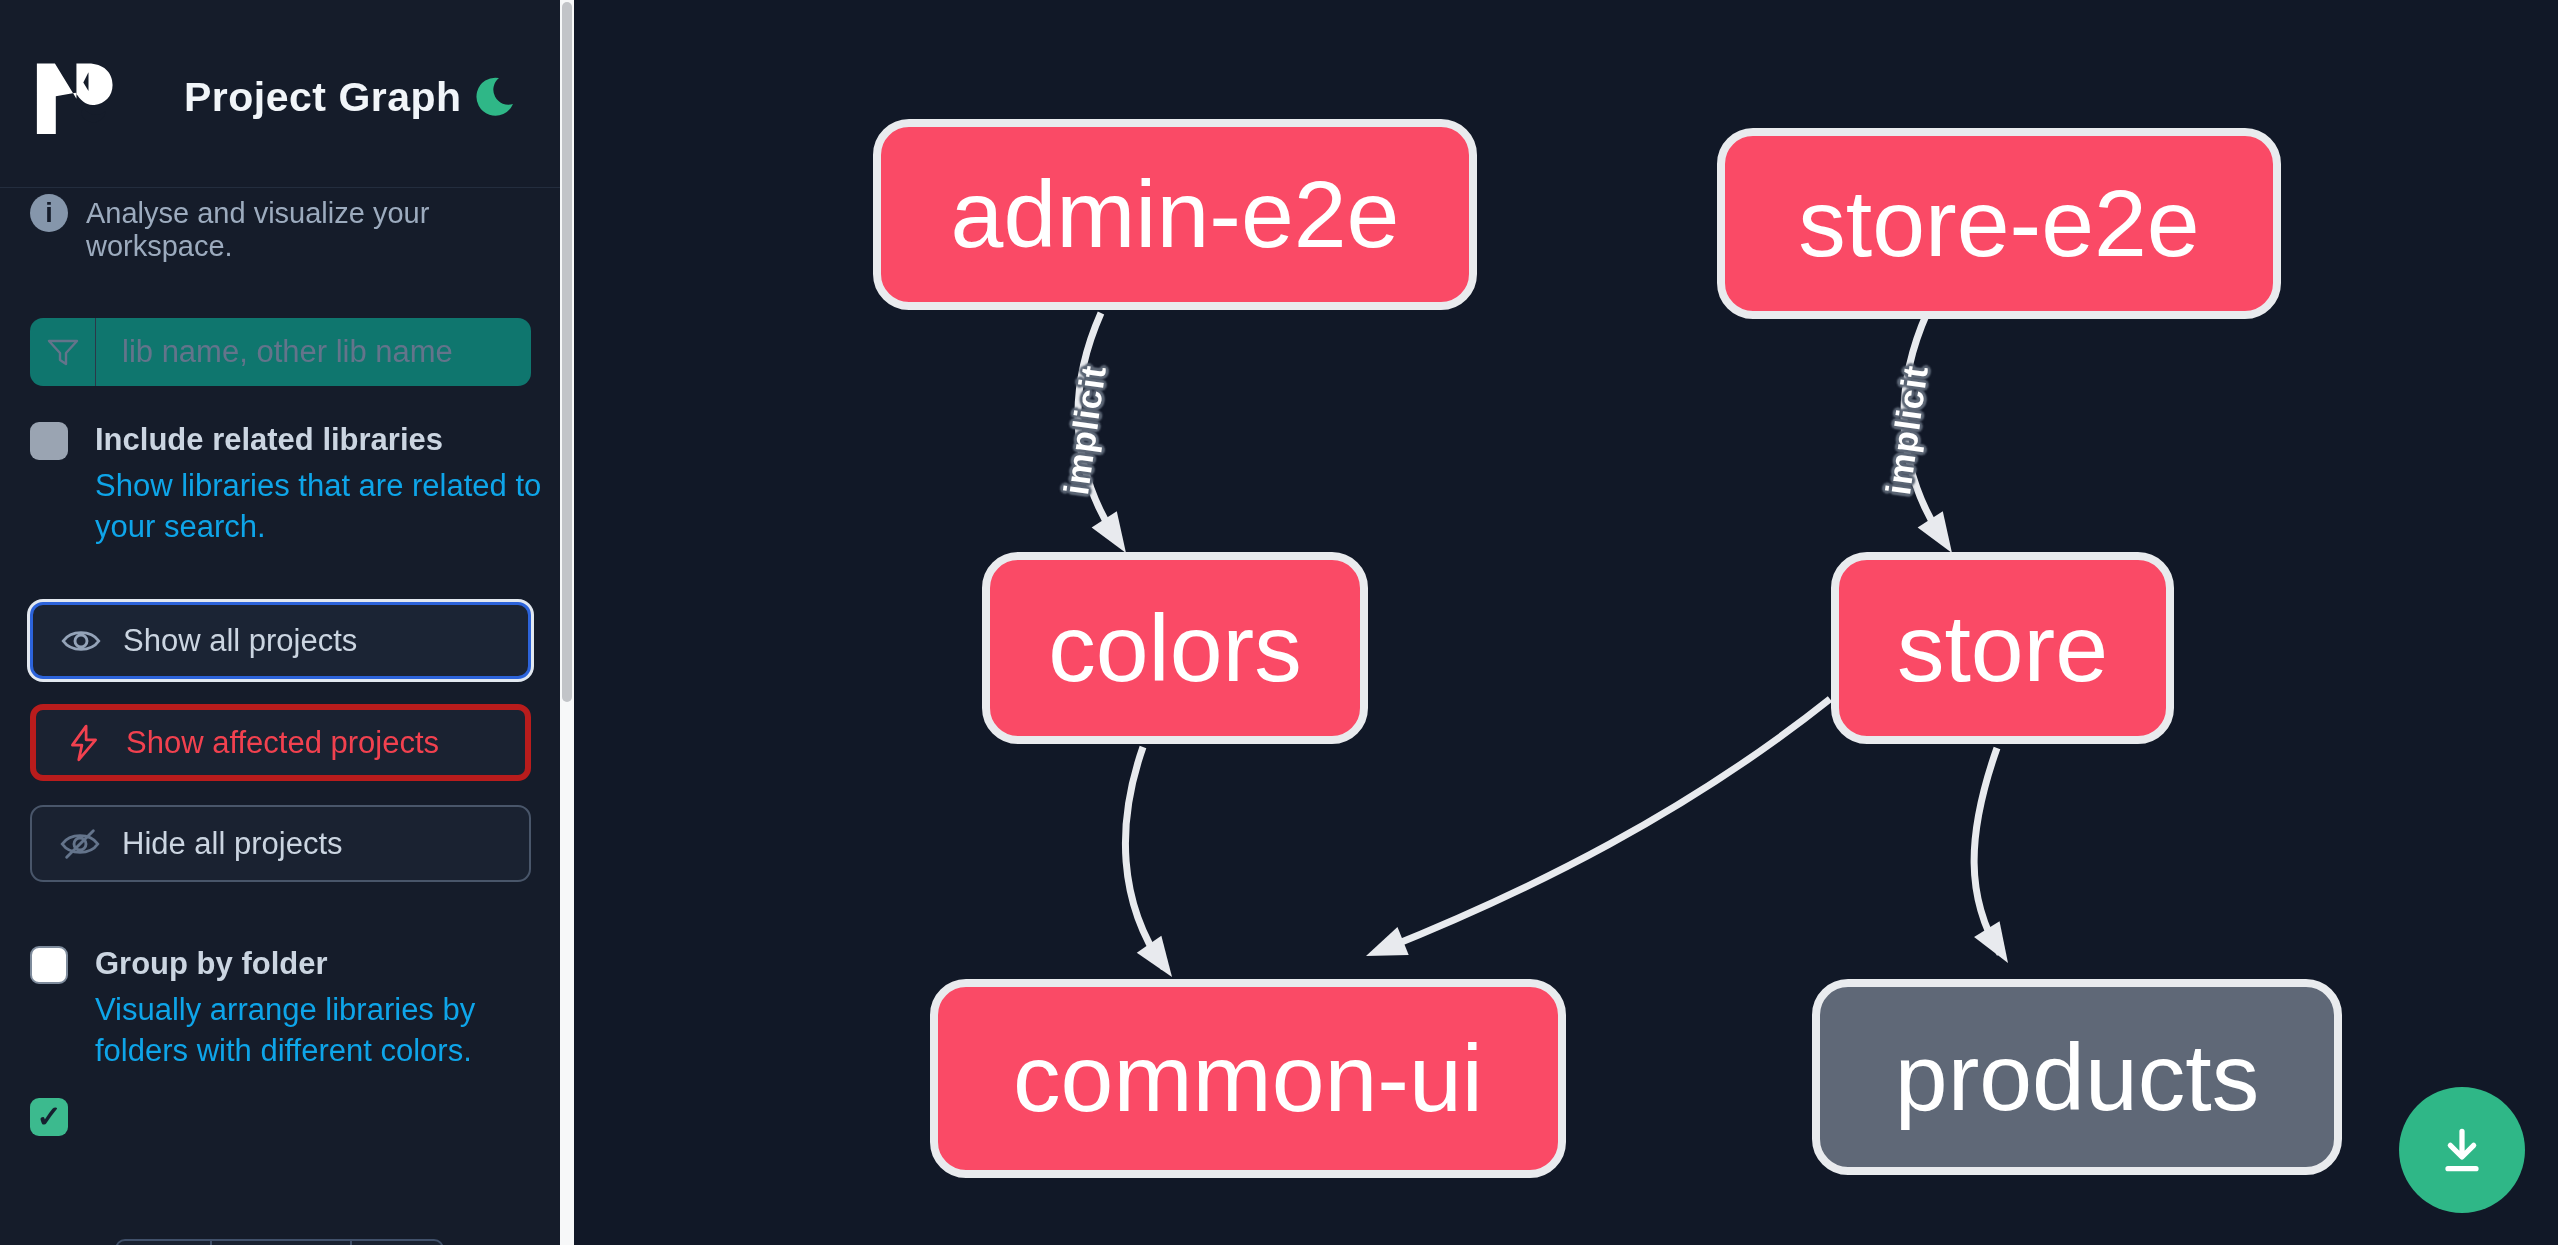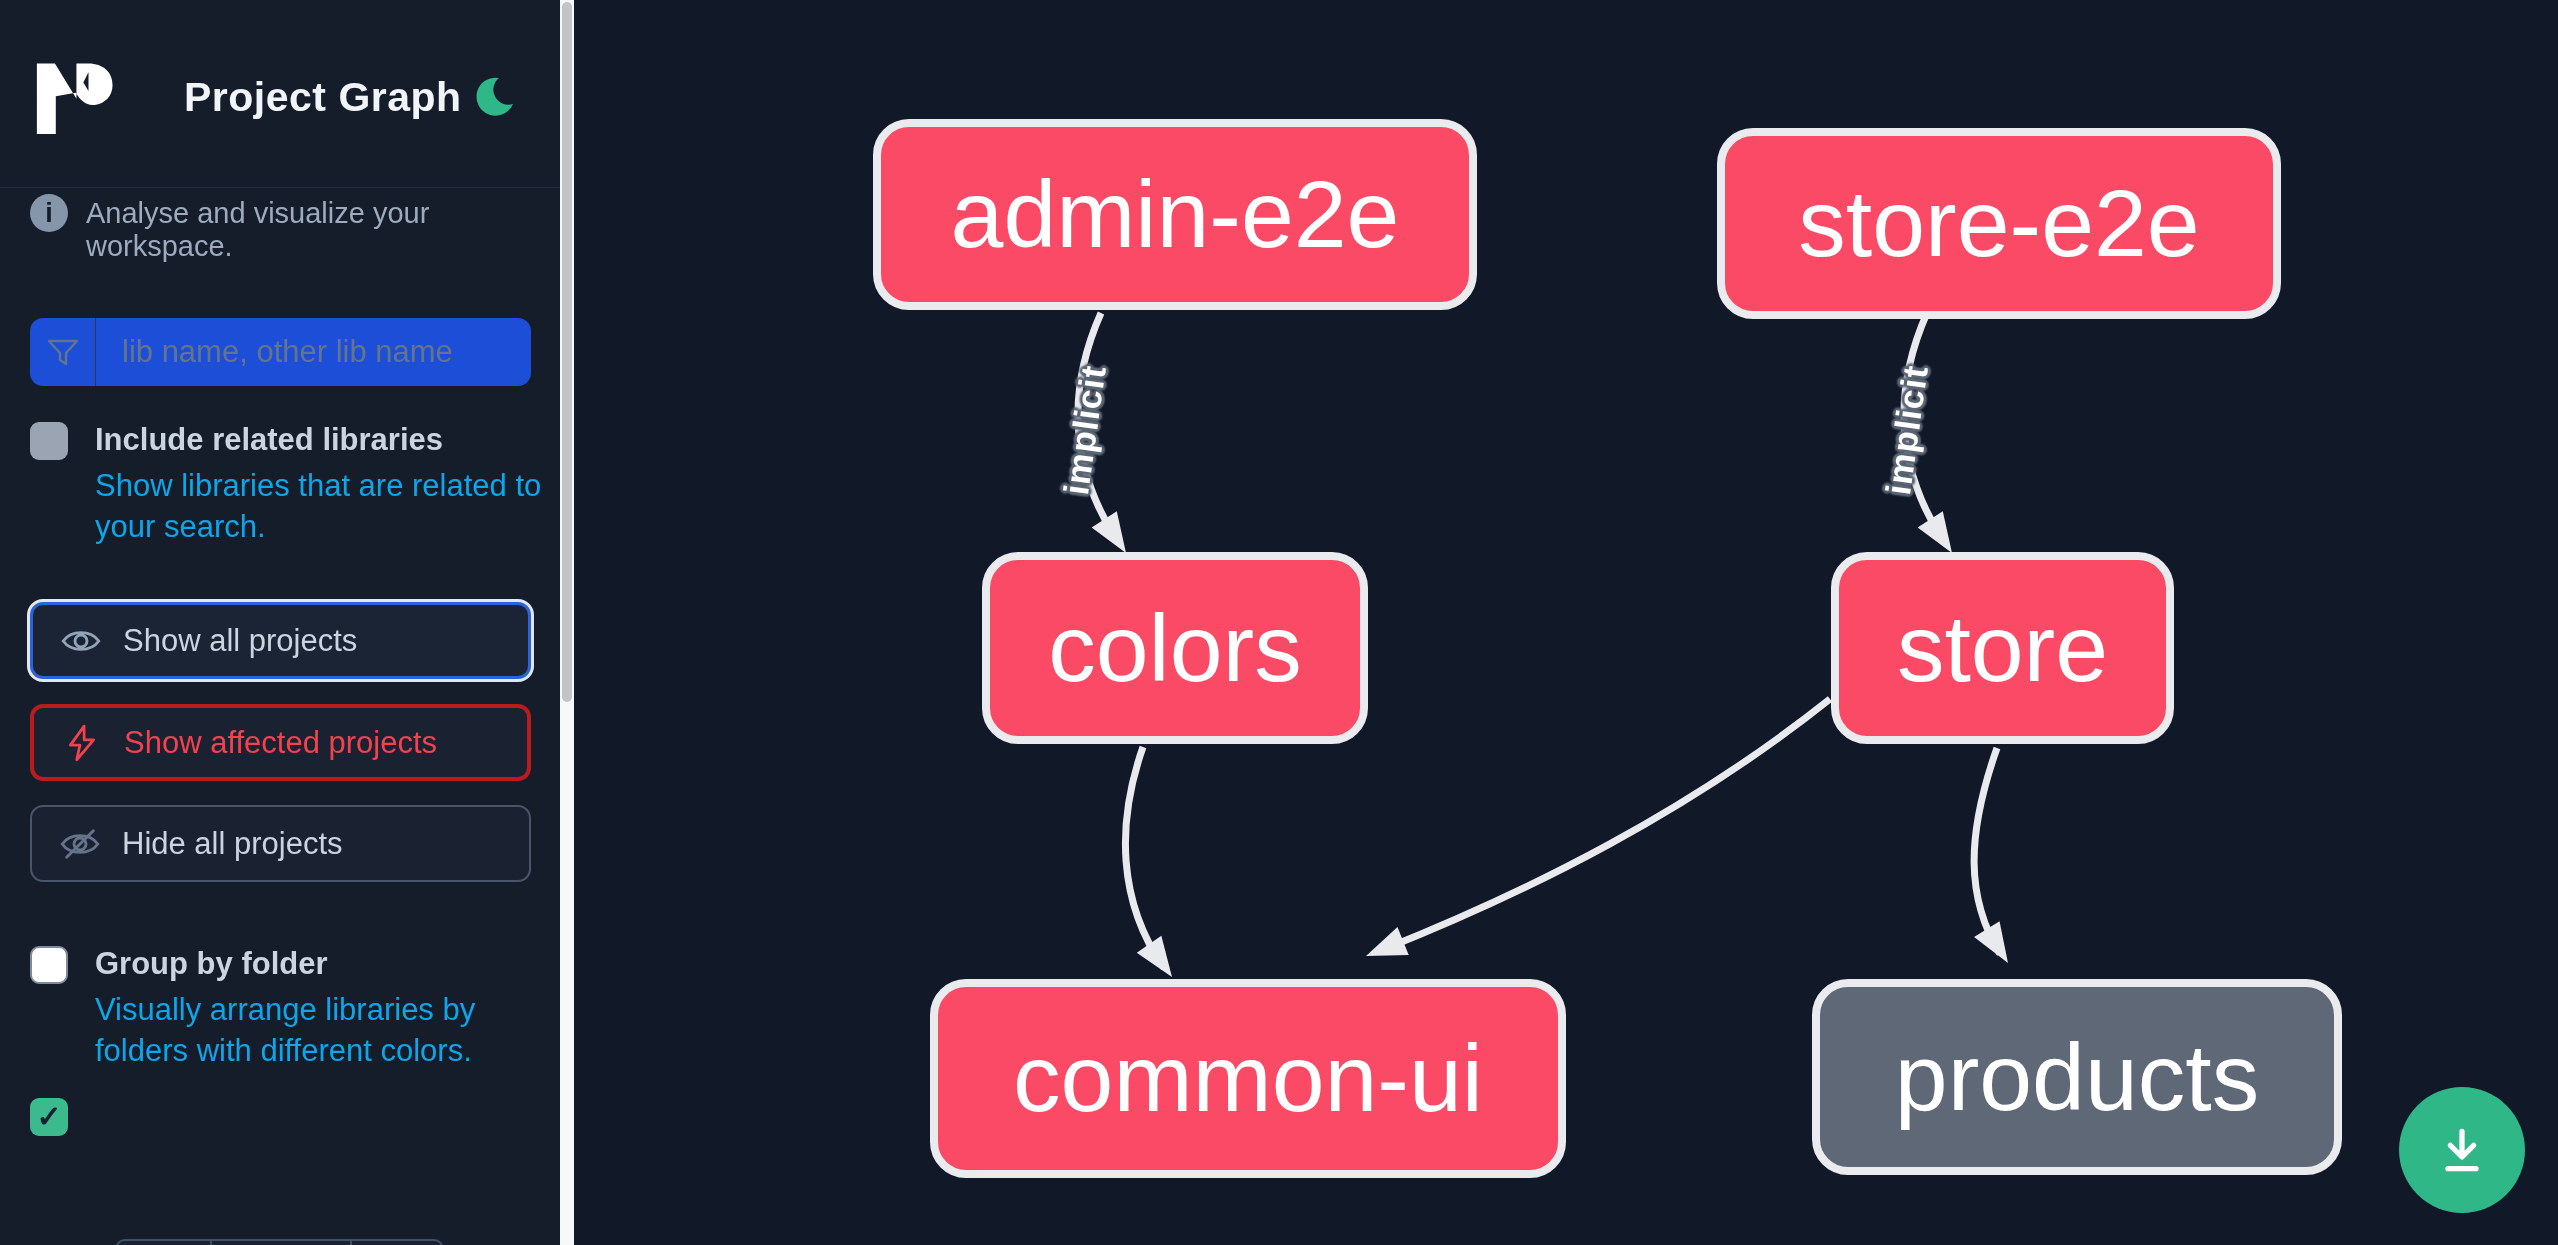--- a/index.html
+++ b/index.html
@@ -33,21 +33,21 @@
   .moon-btn { position:absolute; left:466px; top:74px; width:52px; height:52px;
     background:none; border:none; cursor:pointer; }
 
   .tagline { position:absolute; left:30px; top:194px; display:flex; align-items:flex-start; }
   .info-circle { width:38px; height:38px; border-radius:50%; background:#8596ab;
     color:#151c2a; display:flex; align-items:center; justify-content:center;
     font-size:27px; font-weight:800; flex:0 0 auto; }
   .tagline-text { margin-left:18px; margin-top:3px; font-size:29px; color:#9cabbe; }
 
   .search { position:absolute; left:30px; top:318px; width:501px; height:68px;
-    background:#1d4ed8; border-radius:13px; display:flex; align-items:stretch; }
+    background:#0f766e; border-radius:13px; display:flex; align-items:stretch; }
   .search-iconbox { width:66px; display:flex; align-items:center; justify-content:center;
     border-right:1px solid #2c3748; }
   .search input { flex:1; background:transparent; border:none; outline:none;
     font-family:"Liberation Sans", sans-serif;
     font-size:31px; color:#cbd5e1; padding:0 0 0 26px; }
   .search input::placeholder { color:#64748b; }
 
   .cbrow { position:absolute; left:30px; display:flex; align-items:flex-start; }
   .cbbox { width:38px; height:38px; border-radius:9px; margin-top:2px; flex:0 0 auto;
     display:flex; align-items:center; justify-content:center; cursor:pointer; }
@@ -59,21 +59,21 @@
   .cblabel { font-size:31px; font-weight:700; color:#cbd5e1; line-height:40px; }
   .cbdesc  { font-size:31px; font-weight:400; color:#0ea5e9; line-height:41px; margin-top:5px; }
 
   .btn { position:absolute; left:30px; width:501px; height:77px; border-radius:13px;
     background:#1a2231; display:flex; align-items:center; padding-left:26px;
     cursor:pointer; font-family:"Liberation Sans", sans-serif; }
   .btn .btn-icon { width:44px; display:flex; align-items:center; justify-content:center; }
   .btn .btn-label { margin-left:20px; font-size:31px; font-weight:500; color:#cbd5e1; }
   .btn--focused { top:602px; border:3px solid #2c63da; box-shadow:0 0 0 3px #e2e8f0;
     background:#1b2434; }
-  .btn--affected { top:704px; border:4px solid #b91c1c; }
+  .btn--affected { top:704px; border:6px solid #b91c1c; }
   .btn--affected .btn-label { color:#f2414f; }
   .btn--default { top:805px; border:2px solid #49566a; }
 
   .stepper { position:absolute; left:115px; top:1239px; width:329px; height:14px;
     background:#1a2231; border:2px solid #40506a; border-bottom:none;
     border-radius:10px 10px 0 0; cursor:pointer; }
   .stepper .sep { position:absolute; top:0; width:2px; height:12px; background:#40506a; }
   .stepper .sep1 { left:93px; } .stepper .sep2 { left:233px; }
 
   

